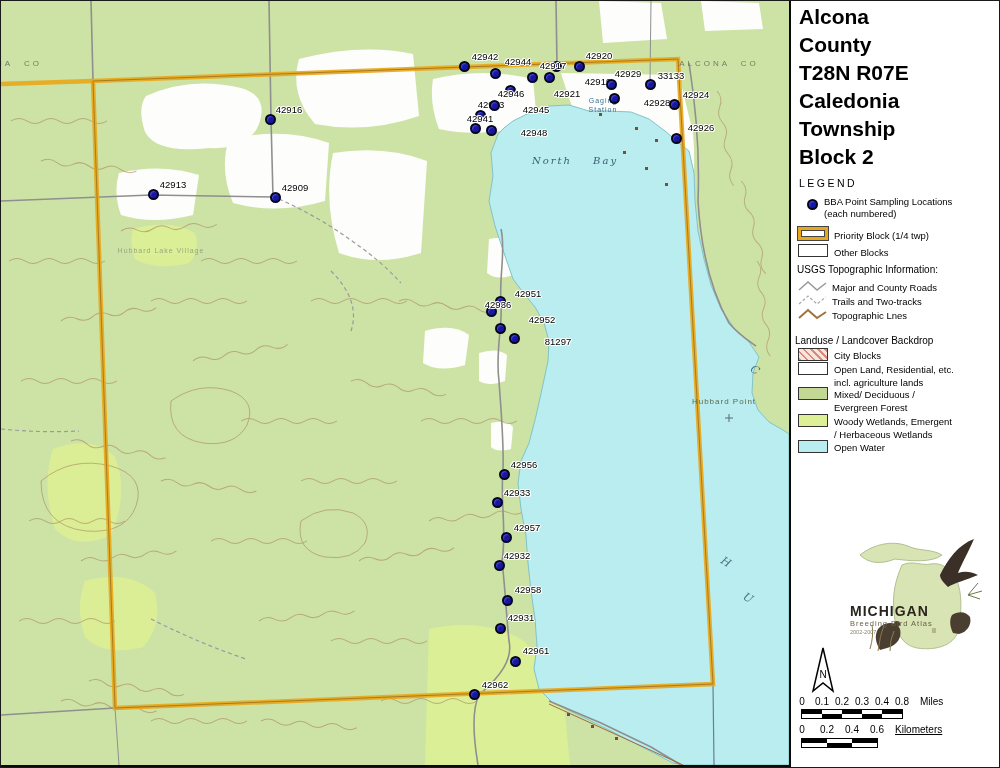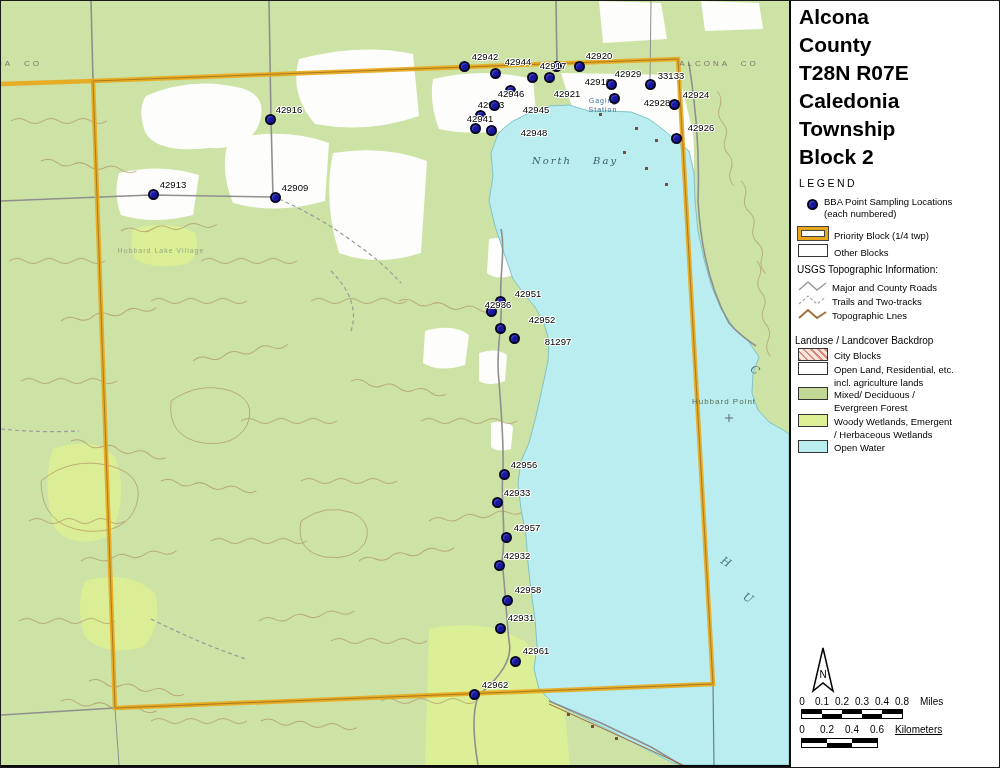--- a/index.html
+++ b/index.html
@@ -316,20 +316,36 @@
     <span class="lb" style="left:42px;top:388px;">Mixed/ Deciduous /</span>
     <span class="lb" style="left:42px;top:401px;">Evergreen Forest</span>
 
     <span class="sw sw-wetland"></span>
     <span class="lb" style="left:42px;top:415px;">Woody Wetlands, Emergent</span>
     <span class="lb" style="left:42px;top:428px;">/ Herbaceous Wetlands</span>
 
     <span class="sw sw-water"></span>
     <span class="lb" style="left:42px;top:441px;">Open Water</span>
 
+    <div class="logo">
+      <svg width="158" height="122" viewBox="0 0 158 122">
+        <path d="M20,22 C35,10 55,7 70,14 C80,18 92,16 102,22 C92,30 70,28 55,26 C40,32 28,30 20,22 Z" fill="#d8e4b4" stroke="#b0c090"></path>
+        <path d="M62,32 C56,46 52,60 54,80 C56,100 62,112 77,115 C97,118 116,112 119,95 C121,80 123,60 116,46 C111,36 101,29 91,31 C81,33 72,27 62,32 Z" fill="#d8e4b4" stroke="#b0c090"></path>
+        <path d="M100,42 C108,26 118,12 134,6 C128,20 122,30 118,40 C124,38 130,38 138,42 C126,47 114,50 108,54 C104,50 100,46 100,42 Z" fill="#3a3028"></path>
+        <path d="M38,96 C44,88 56,88 60,96 C62,104 58,112 47,115 L40,117 C36,110 34,103 38,96 Z" fill="#4a3e30"></path>
+        <circle cx="57" cy="91" r="3" fill="#4a3e30"></circle>
+        <path d="M112,82 C118,78 126,78 130,84 C132,92 127,99 119,101 L113,100 C110,94 109,87 112,82 Z" fill="#4a3e30"></path>
+        <path d="M128,62 l10,-12 M128,62 l14,-4 M128,62 l12,4" stroke="#6a7a4a" stroke-width="1" fill="none"></path>
+        <path d="M30,116 q4,-14 2,-24 M38,118 q2,-16 6,-26 M50,118 q0,-12 4,-20" stroke="#8a7a50" stroke-width="1" fill="none"></path>
+      </svg>
+      <span class="logo-name">MICHIGAN</span>
+      <span class="logo-sub">Breeding Bird Atlas</span>
+      <span class="logo-years">2002-2007</span>
+      <span class="logo-numeral">II</span>
+    </div>
 
     <svg class="north" viewBox="0 0 26 54">
       <polygon points="13,3 23,46 13,38 3,46" fill="#fff" stroke="#000" stroke-width="1.5"></polygon>
       <text x="13" y="33" font-size="10" text-anchor="middle" fill="#000" font-family="Liberation Sans, sans-serif">N</text>
     </svg>
 
     <span class="tick" style="left:10px;top:695px;">0</span>
     <span class="tick" style="left:30px;top:695px;">0.1</span>
     <span class="tick" style="left:50px;top:695px;">0.2</span>
     <span class="tick" style="left:70px;top:695px;">0.3</span>

